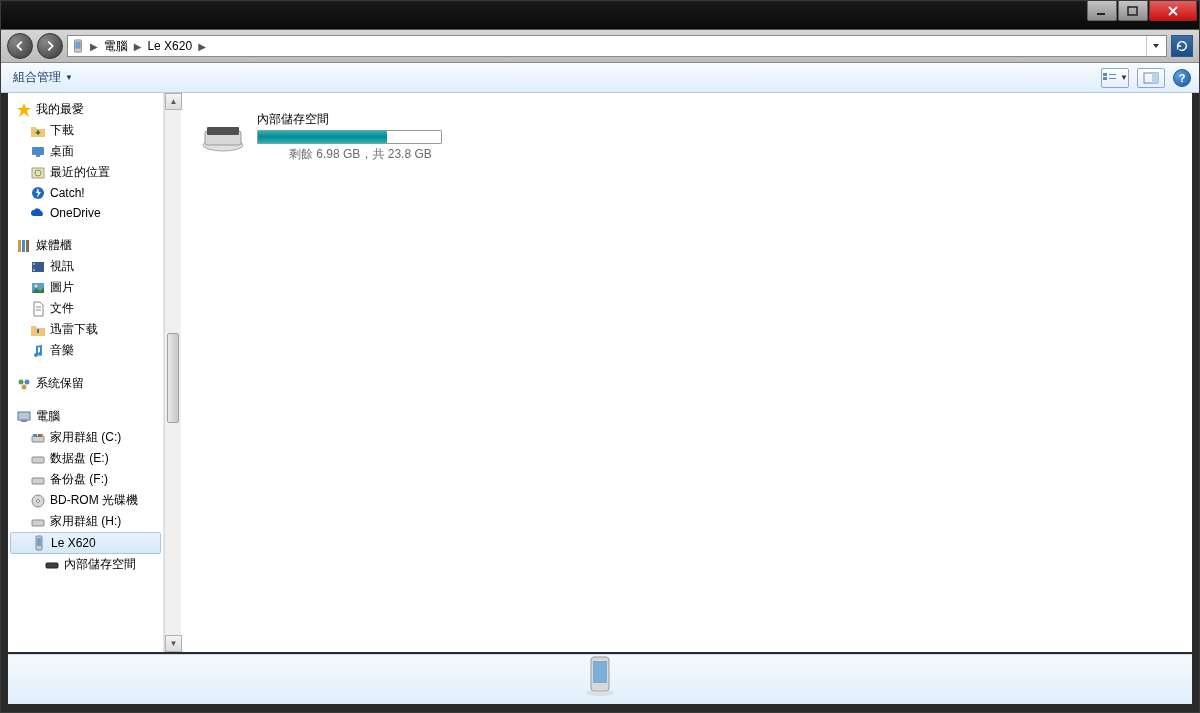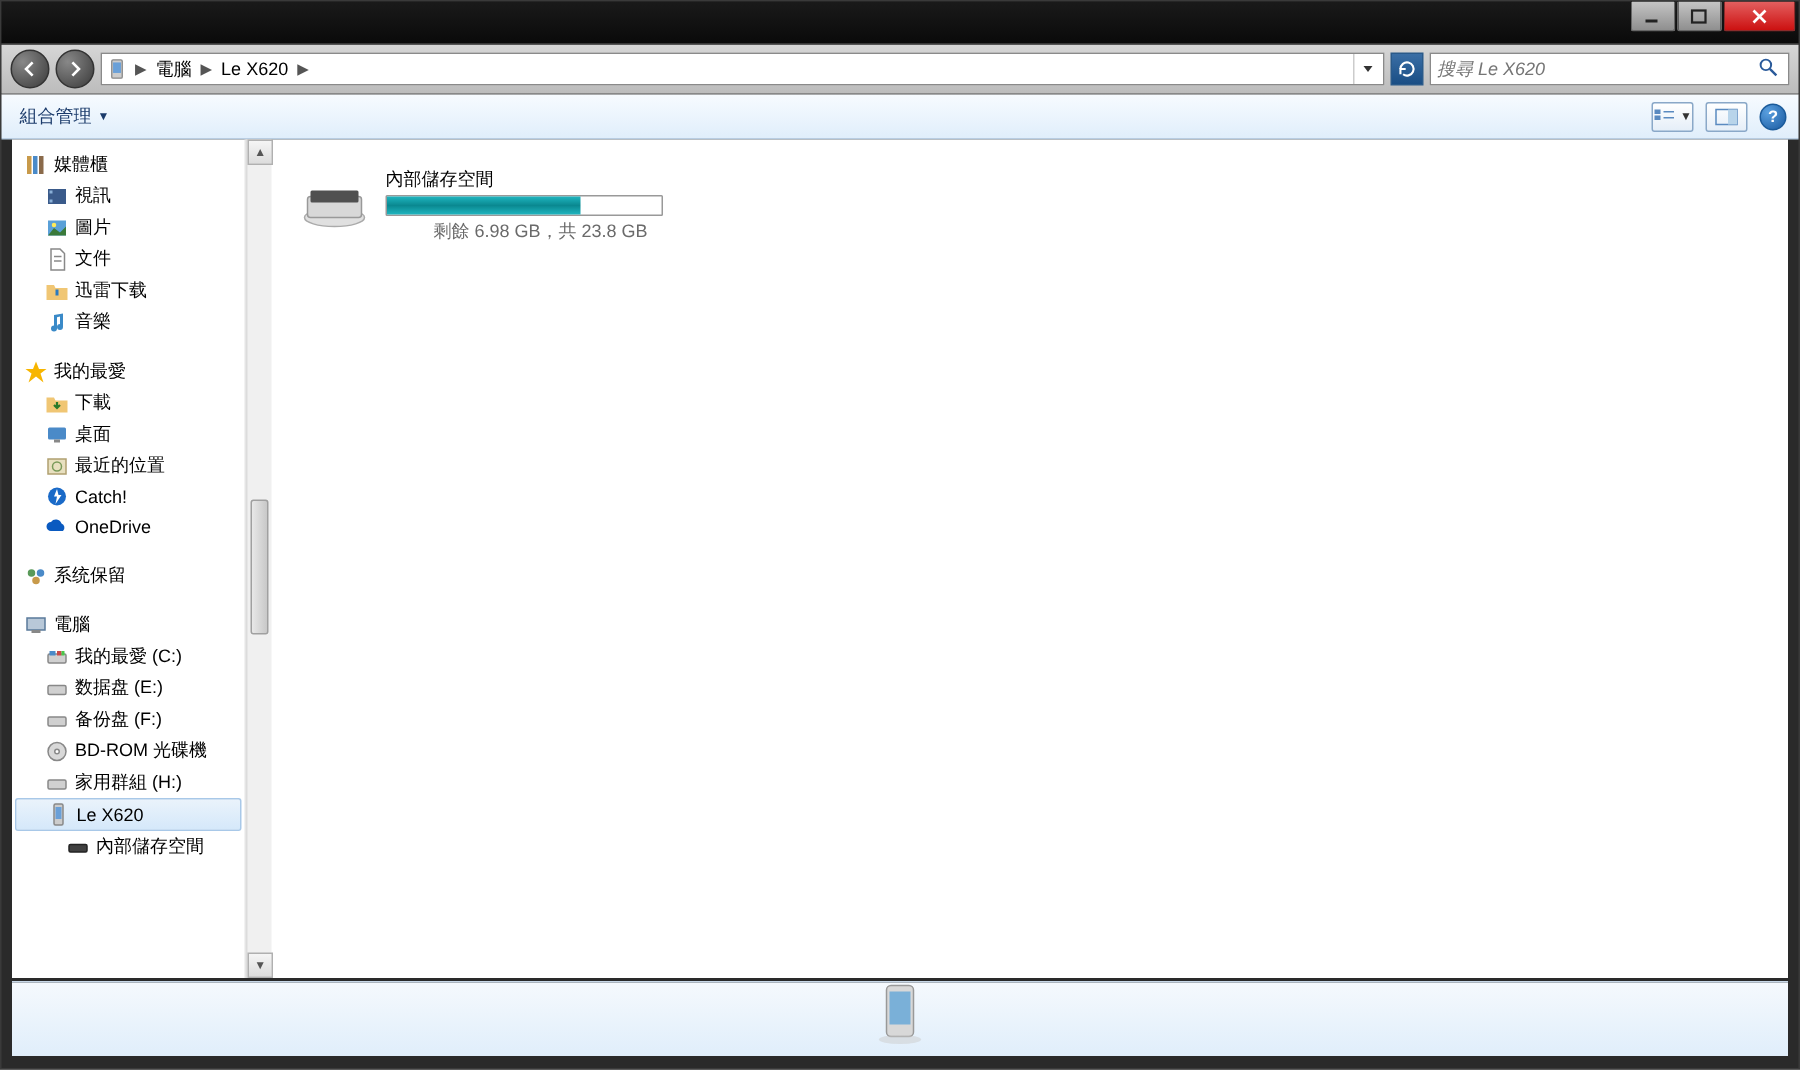--- a/index.html
+++ b/index.html
@@ -118,27 +118,20 @@
             <path d="M1 2 L4 6 L7 2" fill="#333"></path>
           </svg>
         </span>
     </div>
     <div class="addr-refresh">
         <svg width="14" height="14" viewBox="0 0 16 16">
           <path d="M3 8 a5 5 0 1 1 2 4" fill="none" stroke="#fff" stroke-width="1.6"></path>
           <path d="M3 12 L3 8 L7 8" fill="none" stroke="#fff" stroke-width="1.6"></path>
         </svg>
       </div>
-    <div class="search">
-      <input placeholder="搜尋 Le X620" style="">
-      <span class="search-icon"><svg width="14" height="14" viewBox="0 0 16 16">
-            <circle cx="6" cy="6" r="4" fill="none" stroke="#2a5a9a" stroke-width="1.5"></circle>
-            <line x1="9" y1="9" x2="14" y2="14" stroke="#2a5a9a" stroke-width="1.8"></line>
-          </svg></span>
-    </div>
   </div>
 
   <div class="toolbar">
     <div class="tool-item">
         <span>組合管理</span>
         <span class="chev">▼</span>
       </div>
     <div class="tool-right">
       <div class="view-btn">
           <svg width="16" height="12" viewBox="0 0 16 12">
@@ -158,20 +151,75 @@
       <div class="help-btn">?</div>
     </div>
   </div>
 
   <div class="body">
     <div class="sidebar">
       <div class="tree-group">
         <div class="tree-item">
             <span class="t-icon">
               <svg viewBox="0 0 16 16">
+                <path class="ic-star" d="M8 1 L10 6 L15 6 L11 9 L13 15 L8 11 L3 15 L5 9 L1 6 L6 6 Z"></path>
+              </svg>
+            </span>
+            <span>我的最愛</span>
+          </div>
+        <div class="tree-item child">
+            <span class="t-icon">
+              <svg viewBox="0 0 16 16">
+                <path class="ic-folder" d="M1 4 L6 4 L7 6 L15 6 L15 14 L1 14 Z"></path>
+                <path d="M8 7 L8 11 M6 9 L8 11 L10 9" stroke="#2a7a2a" stroke-width="1.5" fill="none"></path>
+              </svg>
+            </span>
+            <span>下載</span>
+          </div>
+        <div class="tree-item child">
+            <span class="t-icon">
+              <svg viewBox="0 0 16 16">
+                <rect x="2" y="3" width="12" height="8" fill="#4a8ac8" rx="1"></rect>
+                <rect x="6" y="11" width="4" height="2" fill="#888"></rect>
+              </svg>
+            </span>
+            <span>桌面</span>
+          </div>
+        <div class="tree-item child">
+            <span class="t-icon">
+              <svg viewBox="0 0 16 16">
+                <rect x="2" y="3" width="12" height="10" fill="#e8e0c0" stroke="#b0a070"></rect>
+                <circle cx="8" cy="8" r="3" fill="none" stroke="#7a9a5a"></circle>
+              </svg>
+            </span>
+            <span>最近的位置</span>
+          </div>
+        <div class="tree-item child">
+            <span class="t-icon">
+              <svg viewBox="0 0 16 16">
+                <circle cx="8" cy="8" r="6" fill="#1a6ac8"></circle>
+                <path d="M8 3 L6 8 L8 8 L7 13 L11 7 L9 7 Z" fill="#fff"></path>
+              </svg>
+            </span>
+            <span>Catch!</span>
+          </div>
+        <div class="tree-item child">
+            <span class="t-icon">
+              <svg viewBox="0 0 16 16">
+                <path fill="#0a5ac0" d="M4 11 a3 3 0 0 1 0-6 a4 4 0 0 1 7 1 a3 3 0 0 1 1 5 Z"></path>
+              </svg>
+            </span>
+            <span>OneDrive</span>
+          </div>
+      </div>
+
+      <div class="tree-group">
+        <div class="tree-item">
+            <span class="t-icon">
+              <svg viewBox="0 0 16 16">
                 <rect x="2" y="2" width="3" height="12" fill="#c89a4a"></rect>
                 <rect x="6" y="2" width="3" height="12" fill="#4a8ac8"></rect>
                 <rect x="10" y="2" width="3" height="12" fill="#8a6a4a"></rect>
               </svg>
             </span>
             <span>媒體櫃</span>
           </div>
         <div class="tree-item child">
             <span class="t-icon">
               <svg viewBox="0 0 16 16">
@@ -211,75 +259,20 @@
             </span>
             <span>迅雷下载</span>
           </div>
         <div class="tree-item child">
             <span class="t-icon">
               <svg viewBox="0 0 16 16">
                 <path d="M6 3 L12 2 L12 11 a2 2 0 1 1 -2 -2 L10 4 L8 4.5 L8 12 a2 2 0 1 1 -2 -2 Z" fill="#3a8ac8"></path>
               </svg>
             </span>
             <span>音樂</span>
-          </div>
-      </div>
-
-      <div class="tree-group">
-        <div class="tree-item">
-            <span class="t-icon">
-              <svg viewBox="0 0 16 16">
-                <path class="ic-star" d="M8 1 L10 6 L15 6 L11 9 L13 15 L8 11 L3 15 L5 9 L1 6 L6 6 Z"></path>
-              </svg>
-            </span>
-            <span>我的最愛</span>
-          </div>
-        <div class="tree-item child">
-            <span class="t-icon">
-              <svg viewBox="0 0 16 16">
-                <path class="ic-folder" d="M1 4 L6 4 L7 6 L15 6 L15 14 L1 14 Z"></path>
-                <path d="M8 7 L8 11 M6 9 L8 11 L10 9" stroke="#2a7a2a" stroke-width="1.5" fill="none"></path>
-              </svg>
-            </span>
-            <span>下載</span>
-          </div>
-        <div class="tree-item child">
-            <span class="t-icon">
-              <svg viewBox="0 0 16 16">
-                <rect x="2" y="3" width="12" height="8" fill="#4a8ac8" rx="1"></rect>
-                <rect x="6" y="11" width="4" height="2" fill="#888"></rect>
-              </svg>
-            </span>
-            <span>桌面</span>
-          </div>
-        <div class="tree-item child">
-            <span class="t-icon">
-              <svg viewBox="0 0 16 16">
-                <rect x="2" y="3" width="12" height="10" fill="#e8e0c0" stroke="#b0a070"></rect>
-                <circle cx="8" cy="8" r="3" fill="none" stroke="#7a9a5a"></circle>
-              </svg>
-            </span>
-            <span>最近的位置</span>
-          </div>
-        <div class="tree-item child">
-            <span class="t-icon">
-              <svg viewBox="0 0 16 16">
-                <circle cx="8" cy="8" r="6" fill="#1a6ac8"></circle>
-                <path d="M8 3 L6 8 L8 8 L7 13 L11 7 L9 7 Z" fill="#fff"></path>
-              </svg>
-            </span>
-            <span>Catch!</span>
-          </div>
-        <div class="tree-item child">
-            <span class="t-icon">
-              <svg viewBox="0 0 16 16">
-                <path fill="#0a5ac0" d="M4 11 a3 3 0 0 1 0-6 a4 4 0 0 1 7 1 a3 3 0 0 1 1 5 Z"></path>
-              </svg>
-            </span>
-            <span>OneDrive</span>
           </div>
       </div>
 
       <div class="tree-group">
         <div class="tree-item">
             <span class="t-icon">
               <svg viewBox="0 0 16 16">
                 <circle cx="5" cy="6" r="2.5" fill="#5a9a5a"></circle>
                 <circle cx="11" cy="6" r="2.5" fill="#4a8ac8"></circle>
                 <circle cx="8" cy="11" r="2.5" fill="#c89a4a"></circle>
@@ -301,21 +294,21 @@
           </div>
         <div class="tree-item child">
             <span class="t-icon">
               <svg viewBox="0 0 16 16">
                 <rect x="2" y="6" width="12" height="6" fill="#d0d0d0" stroke="#888" rx="1"></rect>
                 <rect x="3" y="4" width="4" height="3" fill="#4a8ac8"></rect>
                 <rect x="8" y="4" width="3" height="3" fill="#c84a4a"></rect>
                 <rect x="11" y="4" width="2" height="3" fill="#4ac84a"></rect>
               </svg>
             </span>
-            <span>我的最愛 (C:)</span>
+            <span>家用群組 (C:)</span>
           </div>
         <div class="tree-item child">
             <span class="t-icon">
               <svg viewBox="0 0 16 16">
                 <rect x="2" y="6" width="12" height="6" fill="#d0d0d0" stroke="#888" rx="1"></rect>
               </svg>
             </span>
             <span>数据盘 (E:)</span>
           </div>
         <div class="tree-item child">

